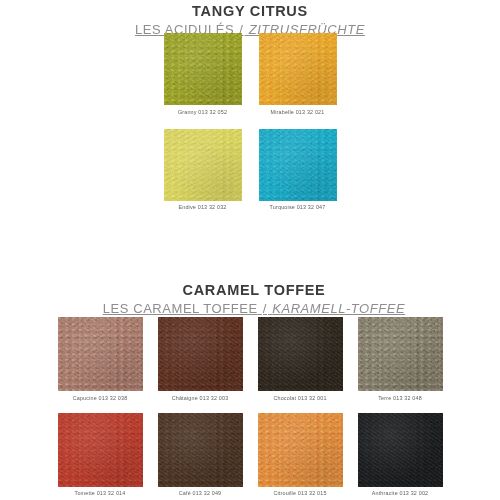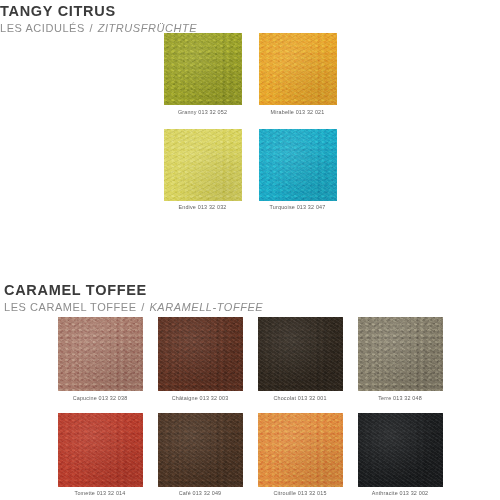--- a/index.html
+++ b/index.html
@@ -11,37 +11,38 @@
     width: 500px;
     height: 500px;
     font-family: "Liberation Sans", sans-serif;
     overflow: hidden;
     position: relative;
   }
 
   .page { width: 500px; height: 500px; position: relative; }
 
   
-  .section-head { }
+  .section-head { text-align: center; }
 
   .sec-title {
     font-size: 14.5px;
     letter-spacing: 0.7px;
     color: #3b3b3b;
     font-weight: 700;
     line-height: 1.05;
     white-space: nowrap;
   }
   .sec-sub {
-    font-size: 11px;
+    font-size: 13px;
     letter-spacing: 0.55px;
     color: #8d8d8d;
     line-height: 1.05;
     margin-top: 4px;
     white-space: nowrap;
+    text-decoration: underline;
   }
   .sec-sub .de { font-style: italic; }
   .sec-sub .sep { font-style: normal; padding: 0 1px; }
 
   
   .grid { display: flex; flex-wrap: wrap; }
 
   .cell { display: flex; flex-direction: column; align-items: center; }
 
   .swatch {

